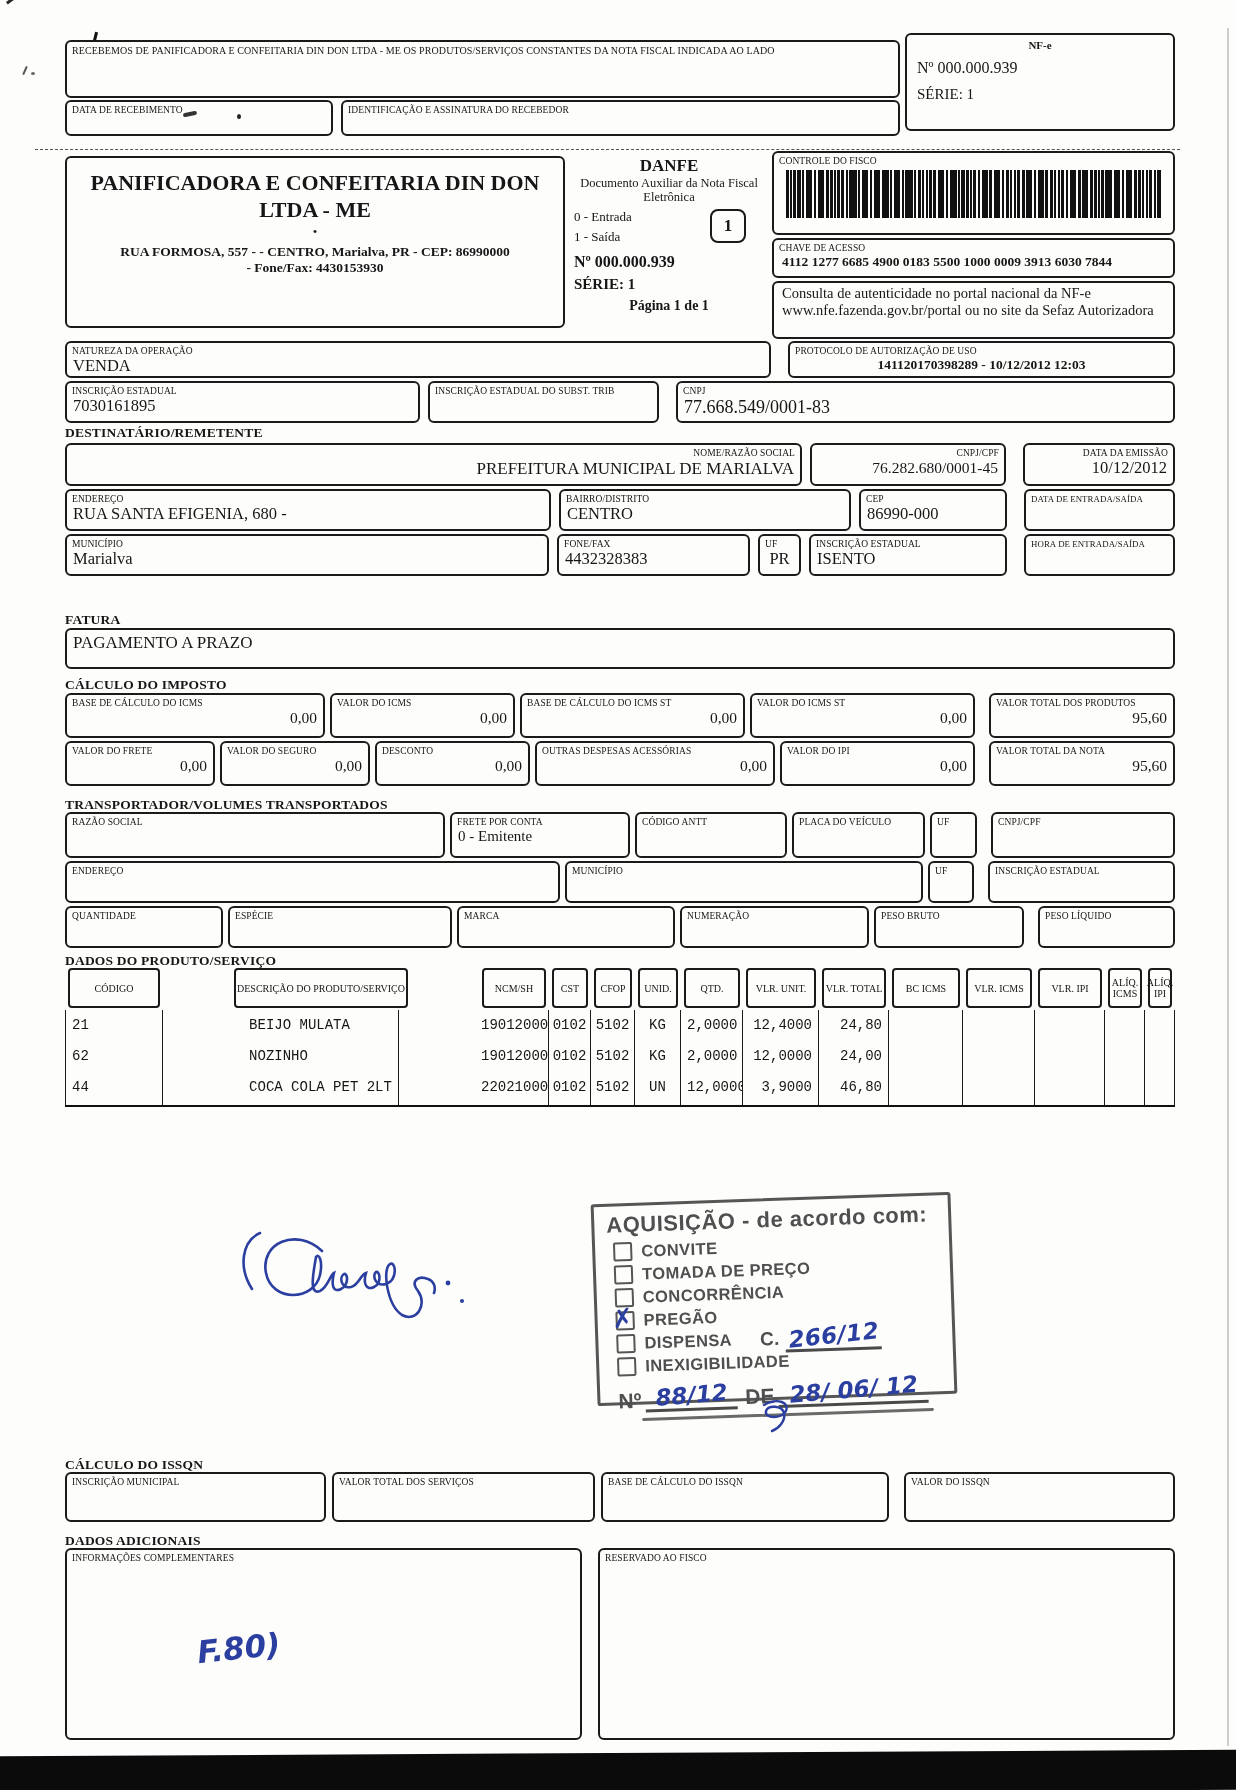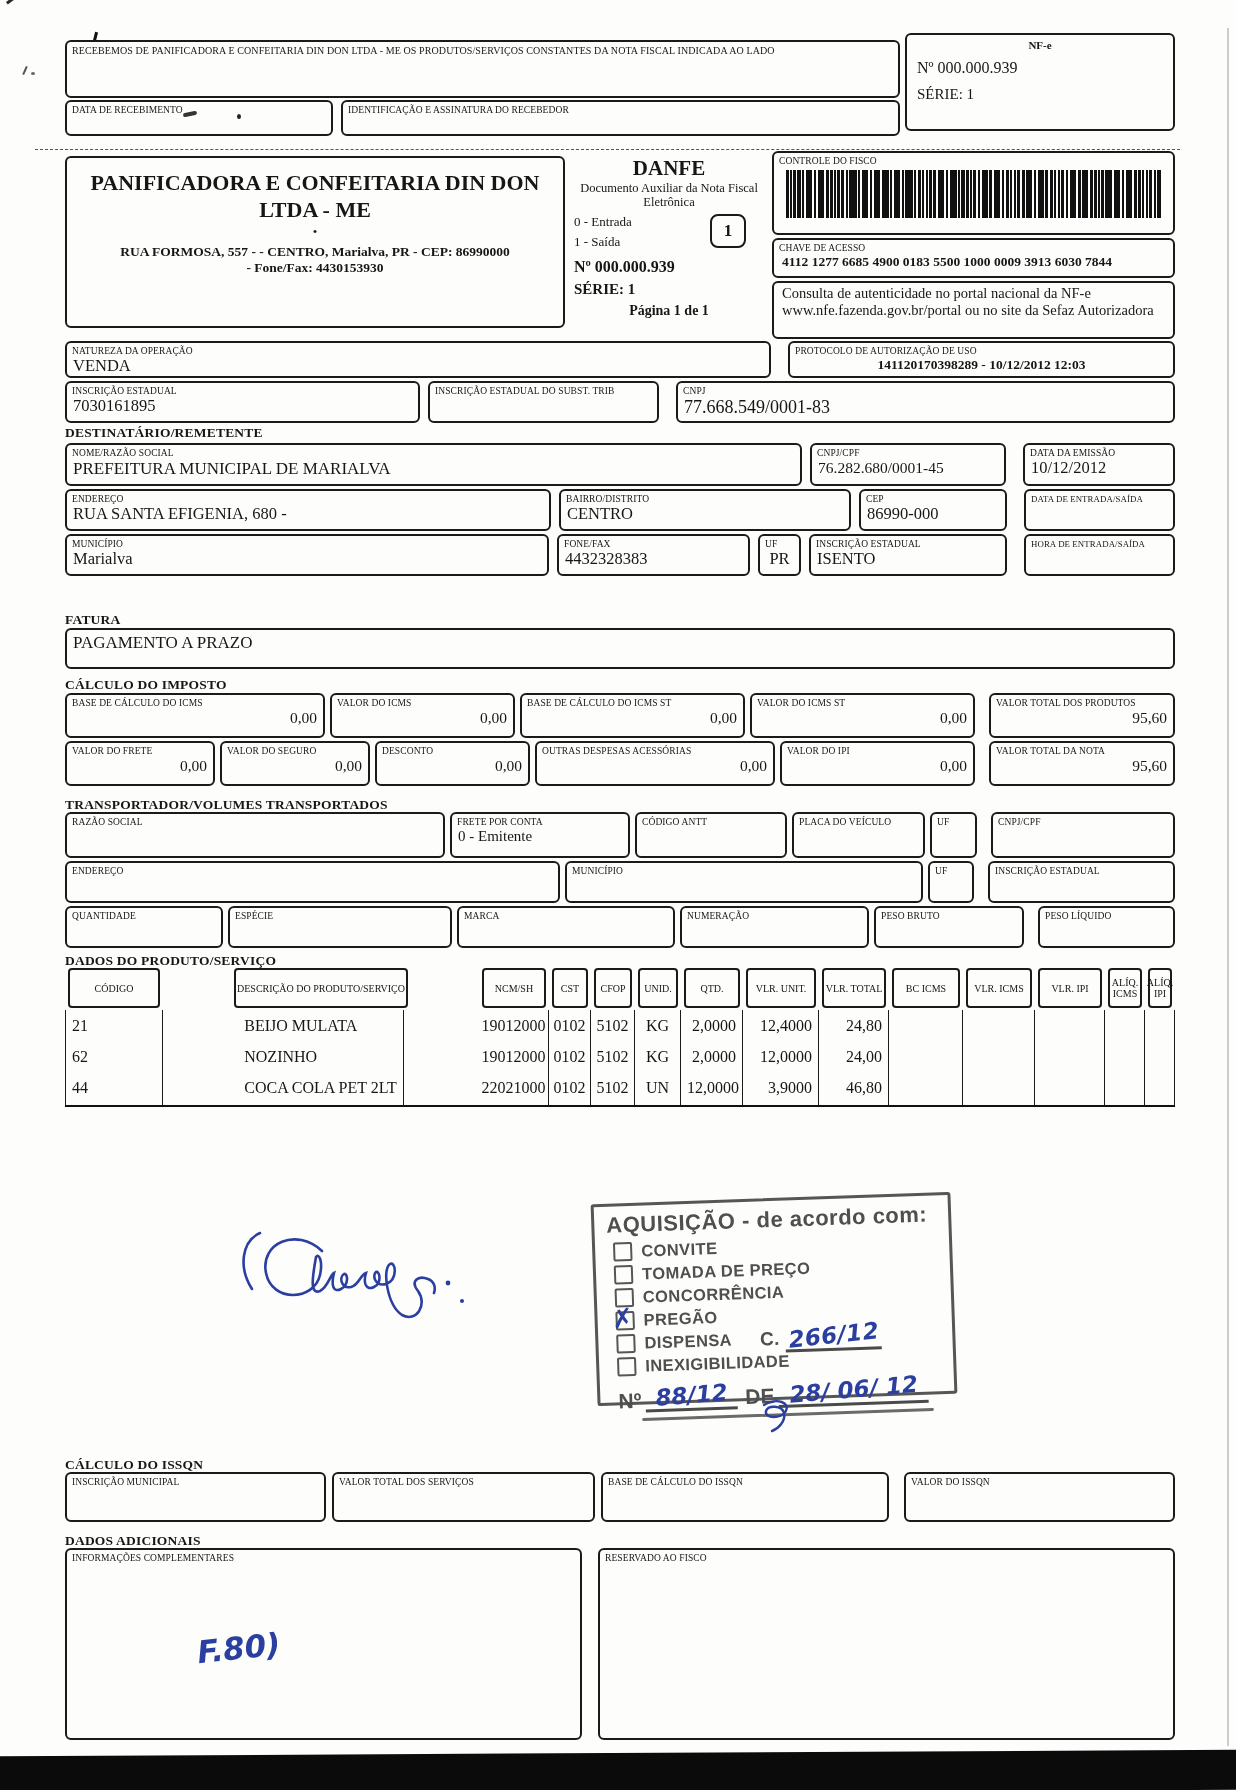--- a/index.html
+++ b/index.html
@@ -17,21 +17,21 @@
   .grow{flex:1 1 auto !important;margin-left:9px;}
   
   .ptable{display:flex;width:1110px;}
   .pcol{flex:none;display:flex;flex-direction:column;}
   .pcol.last{flex:1 1 auto;}
   .ph{margin:0 3px;border:2px solid #1a1a1a;border-radius:4px;height:40px;box-sizing:border-box;
       display:flex;align-items:center;justify-content:center;text-align:center;
       font-size:10px;line-height:11px;padding:1px;}
   .pb{height:95px;border-right:1.5px solid #1a1a1a;box-sizing:border-box;margin-top:2px;}
   .pcol:first-child .pb{border-left:1.5px solid #1a1a1a;}
-  .pc{height:31px;line-height:31px;font-size:16px;padding:0 6px;white-space:nowrap;overflow:hidden;}
+  .pc{height:31px;line-height:31px;font-size:14px;padding:0 6px;white-space:nowrap;overflow:hidden;font-family:Liberation Mono, monospace;}
   .a-c{text-align:center;padding:0 2px;}
   .a-r{text-align:right;}
   .pbottom{border-top:2.5px solid #111;width:1110px;}
   
   .barcode{height:48px;margin:3px 12px 8px;background:
     repeating-linear-gradient(90deg,#101010 0 2px,transparent 2px 4px),
     repeating-linear-gradient(90deg,#101010 0 1px,transparent 1px 7px),
     repeating-linear-gradient(90deg,#101010 0 3px,transparent 3px 11px),
     repeating-linear-gradient(90deg,#101010 0 1px,transparent 1px 17px);}
   
@@ -82,21 +82,21 @@
 
   <div class="abs" style="left:65px;top:151px;width:1110px;height:190px;">
     <div class="bx abs" style="left:0;top:5px;width:500px;height:172px;align-items:center;">
       <div style="font-size:22px;font-weight:bold;text-align:center;line-height:1.22;margin-top:12px;padding:0 14px;">PANIFICADORA E CONFEITARIA DIN DON LTDA - ME</div>
       <div style="font-size:13px;text-align:center;">•</div>
       <div style="font-size:13.5px;font-weight:bold;text-align:center;margin-top:4px;">RUA FORMOSA, 557 - - CENTRO, Marialva, PR - CEP: 86990000</div>
       <div style="font-size:13.5px;font-weight:bold;text-align:center;">- Fone/Fax: 4430153930</div>
     </div>
 
     <div class="abs" style="left:505px;top:5px;width:198px;height:180px;">
-      <div style="font-size:21px;font-weight:bold;text-align:center;">DANFE</div>
+      <div style="font-size:17px;font-weight:bold;text-align:center;">DANFE</div>
       <div style="font-size:12.5px;text-align:center;line-height:1.15;">Documento Auxiliar da Nota Fiscal Eletrônica</div>
       <div style="position:relative;margin-top:4px;height:40px;">
         <div style="font-size:13px;padding-left:4px;">0 - Entrada</div>
         <div style="font-size:13px;padding-left:4px;margin-top:4px;">1 - Saída</div>
         <div class="abs" style="right:22px;top:0;width:36px;height:34px;border:2.5px solid #1a1a1a;border-radius:8px;display:flex;align-items:center;justify-content:center;font-size:17px;font-weight:bold;box-sizing:border-box;">1</div>
       </div>
       <div style="font-size:16px;font-weight:bold;padding-left:4px;margin-top:4px;">Nº 000.000.939</div>
       <div style="font-size:15px;font-weight:bold;padding-left:4px;margin-top:5px;">SÉRIE: 1</div>
       <div style="font-size:14px;font-weight:bold;text-align:center;margin-top:5px;">Página 1 de 1</div>
     </div>
@@ -133,21 +133,21 @@
     <div class="bx" style="width:231px;">
       <div class="lbl">INSCRIÇÃO ESTADUAL DO SUBST. TRIB</div>
     </div>
     <div class="bx grow">
       <div class="lbl">CNPJ</div>
       <div class="val" style="font-size:18px;">77.668.549/0001-83</div>
     </div>
   </div>
 
   <div class="abs shead" style="left:65px;top:425px;">DESTINATÁRIO/REMETENTE</div>
-  <div class="abs frow" style="left:65px;top:443px;width:1110px;height:43px;gap:8px;">
+  <div class="abs frow" style="left:65px;top:443px;width:1110px;height:43px;gap:8px;text-align:right;">
     <div class="bx" style="width:737px;">
       <div class="lbl">NOME/RAZÃO SOCIAL</div>
       <div class="val" style="font-size:17px;">PREFEITURA MUNICIPAL DE MARIALVA</div>
     </div>
     <div class="bx" style="width:196px;">
       <div class="lbl">CNPJ/CPF</div>
       <div class="val" style="font-size:15.5px;">76.282.680/0001-45</div>
     </div>
     <div class="bx grow">
       <div class="lbl">DATA DA EMISSÃO</div>

